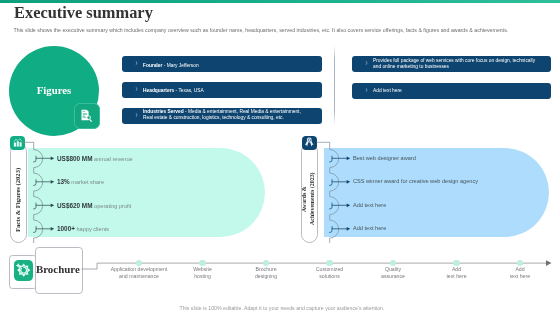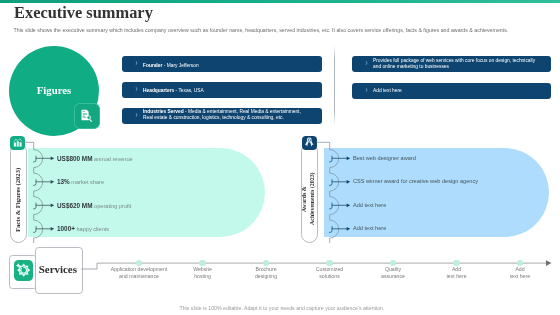--- a/index.html
+++ b/index.html
@@ -195,21 +195,21 @@
   <div class="svcbox" style="left:9.2px;top:254.5px;width:25.5px;height:32.2px;border-radius:3.4px"></div>
   <div class="tagicon" style="left:13.8px;top:260.4px;width:19.7px;height:20.4px;background:#17b184;border-radius:4.6px">
     <svg width="16.5" height="16.5" viewBox="0 0 24 24">
       <path d="M12.60,2.20 L15.20,5.52 L19.39,5.01 L18.88,9.20 L22.20,11.80 L18.88,14.40 L19.39,18.59 L15.20,18.08 L12.60,21.40 L10.00,18.08 L5.81,18.59 L6.32,14.40 L3.00,11.80 L6.32,9.20 L5.81,5.01 L10.00,5.52 z" fill="#e7fff7"></path>
       <circle cx="12.6" cy="11.8" r="5.4" fill="#17b184"></circle>
       <path d="M12.6,7.6 a4.2,4.2 0 1,1 -3.1,1.35" fill="none" stroke="#e7fff7" stroke-width="1.7" stroke-linecap="round"></path>
       <path d="M4.6,1.4 l1.1,2.6 2.6,1.1 -2.6,1.1 -1.1,2.6 -1.1,-2.6 -2.6,-1.1 2.6,-1.1 z" fill="#e7fff7"></path>
     </svg>
   </div>
   <div class="svcbox" style="left:34.7px;top:247.4px;width:46.7px;height:44.4px;border-radius:3.8px"></div>
-  <div class="svclabel" style="left:34.5px;top:263.4px;width:46.7px;text-align:center;font-size:10.9px">Services</div>
+  <div class="svclabel" style="left:34.5px;top:263.4px;width:46.7px;text-align:center;font-size:10.9px">Brochure</div>
 
   <svg style="position:absolute;left:80px;top:258px;width:475px;height:18px" viewBox="0 0 475 18">
     <path d="M1.4,11 L17,11 L17,5.1 L469,5.1" fill="none" stroke="#8d8d93" stroke-width="0.75"></path>
     <path d="M466,2.2 L471.5,5.1 L466,8.0 z" fill="#6f6f76"></path>
   </svg>
   <div class="dot" style="left:135.7px;top:259.7px"></div>
   <div class="dot" style="left:199.2px;top:259.7px"></div>
   <div class="dot" style="left:262.7px;top:259.7px"></div>
   <div class="dot" style="left:326.2px;top:259.7px"></div>
   <div class="dot" style="left:389.7px;top:259.7px"></div>

